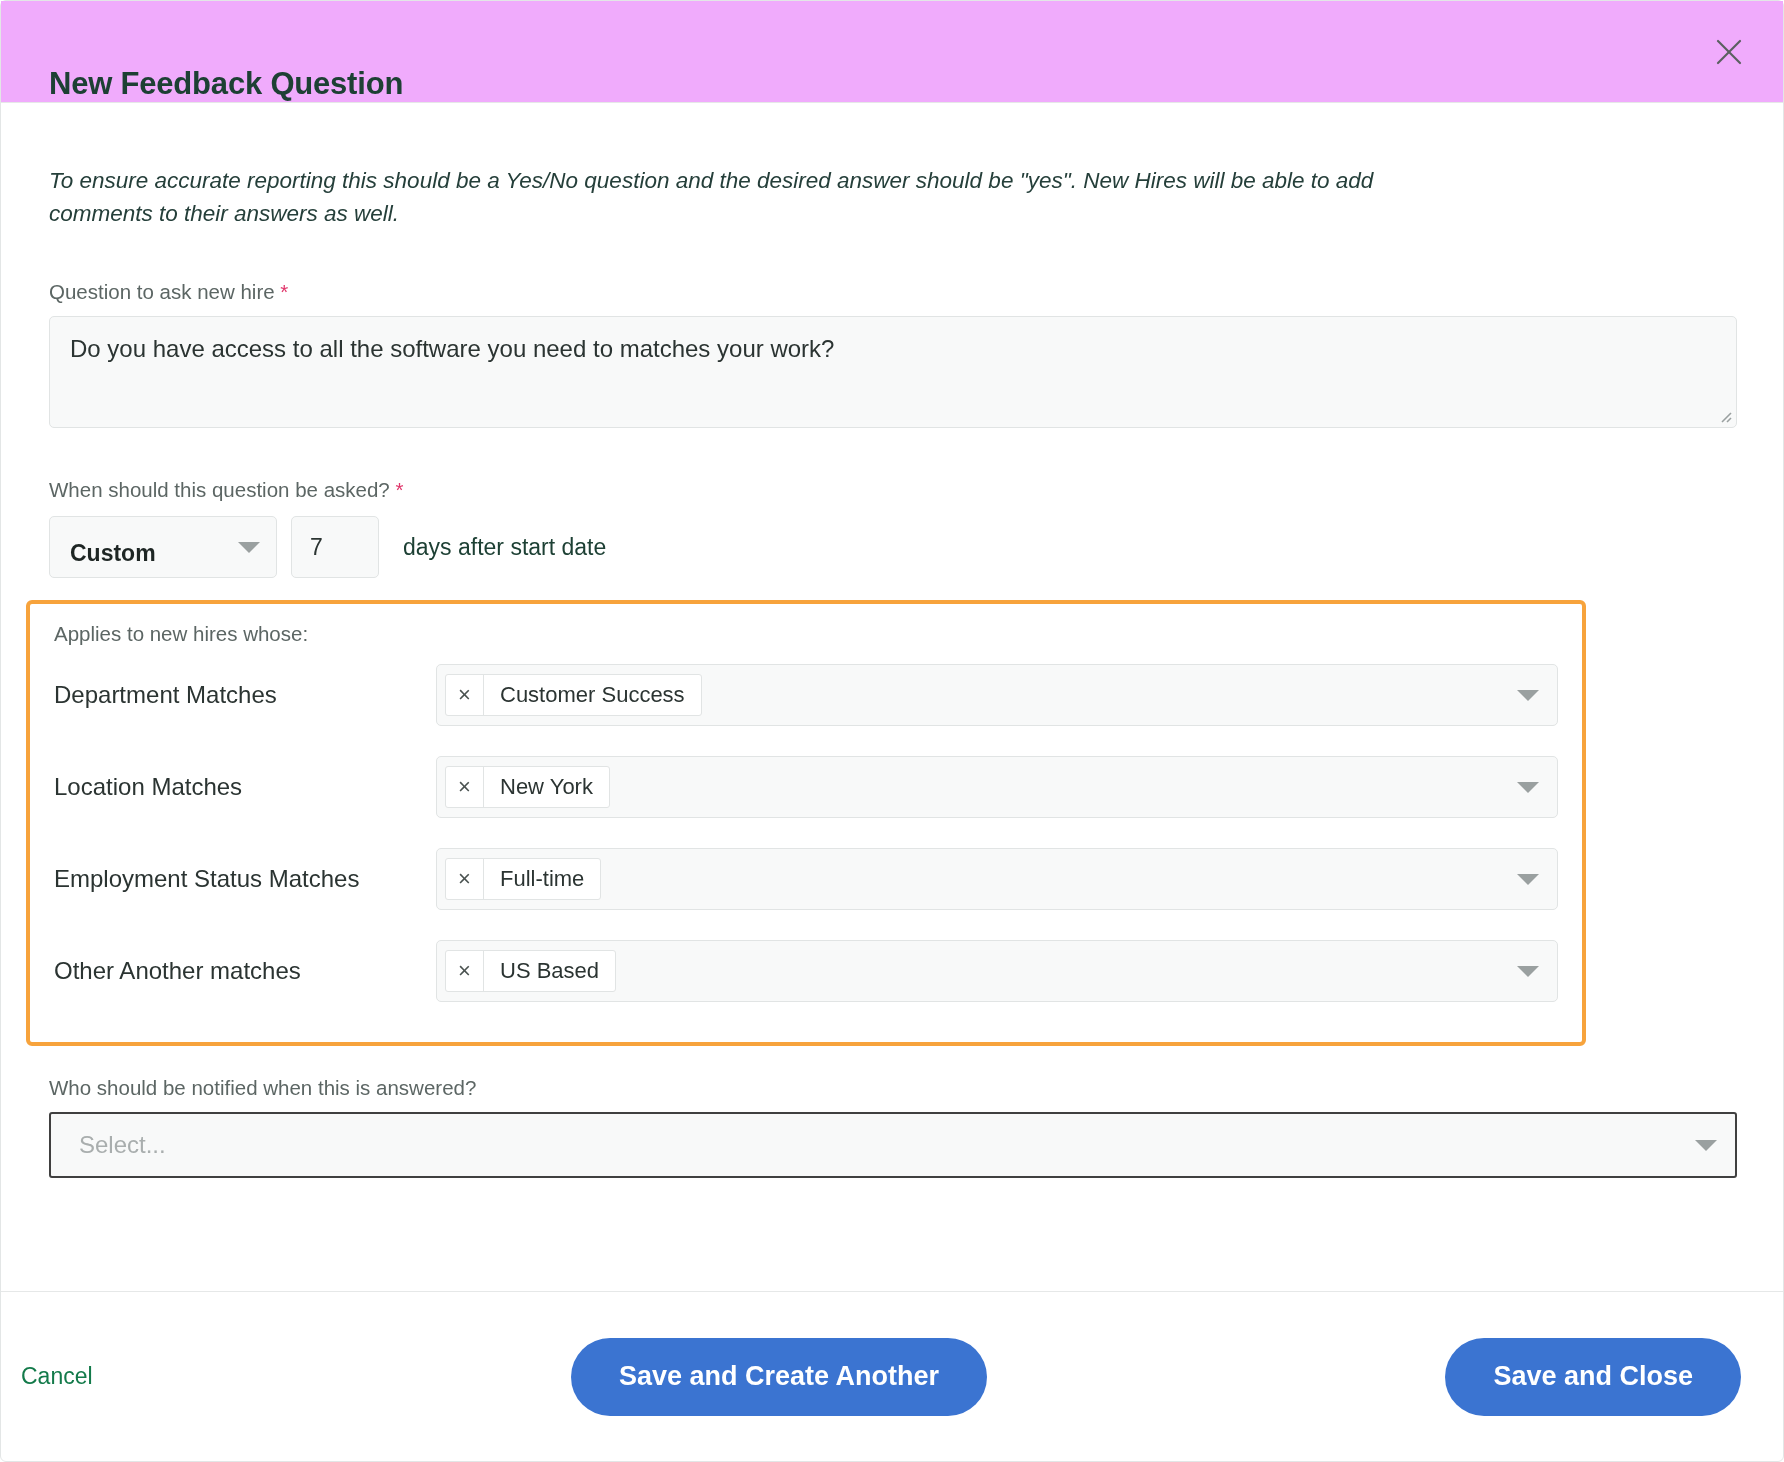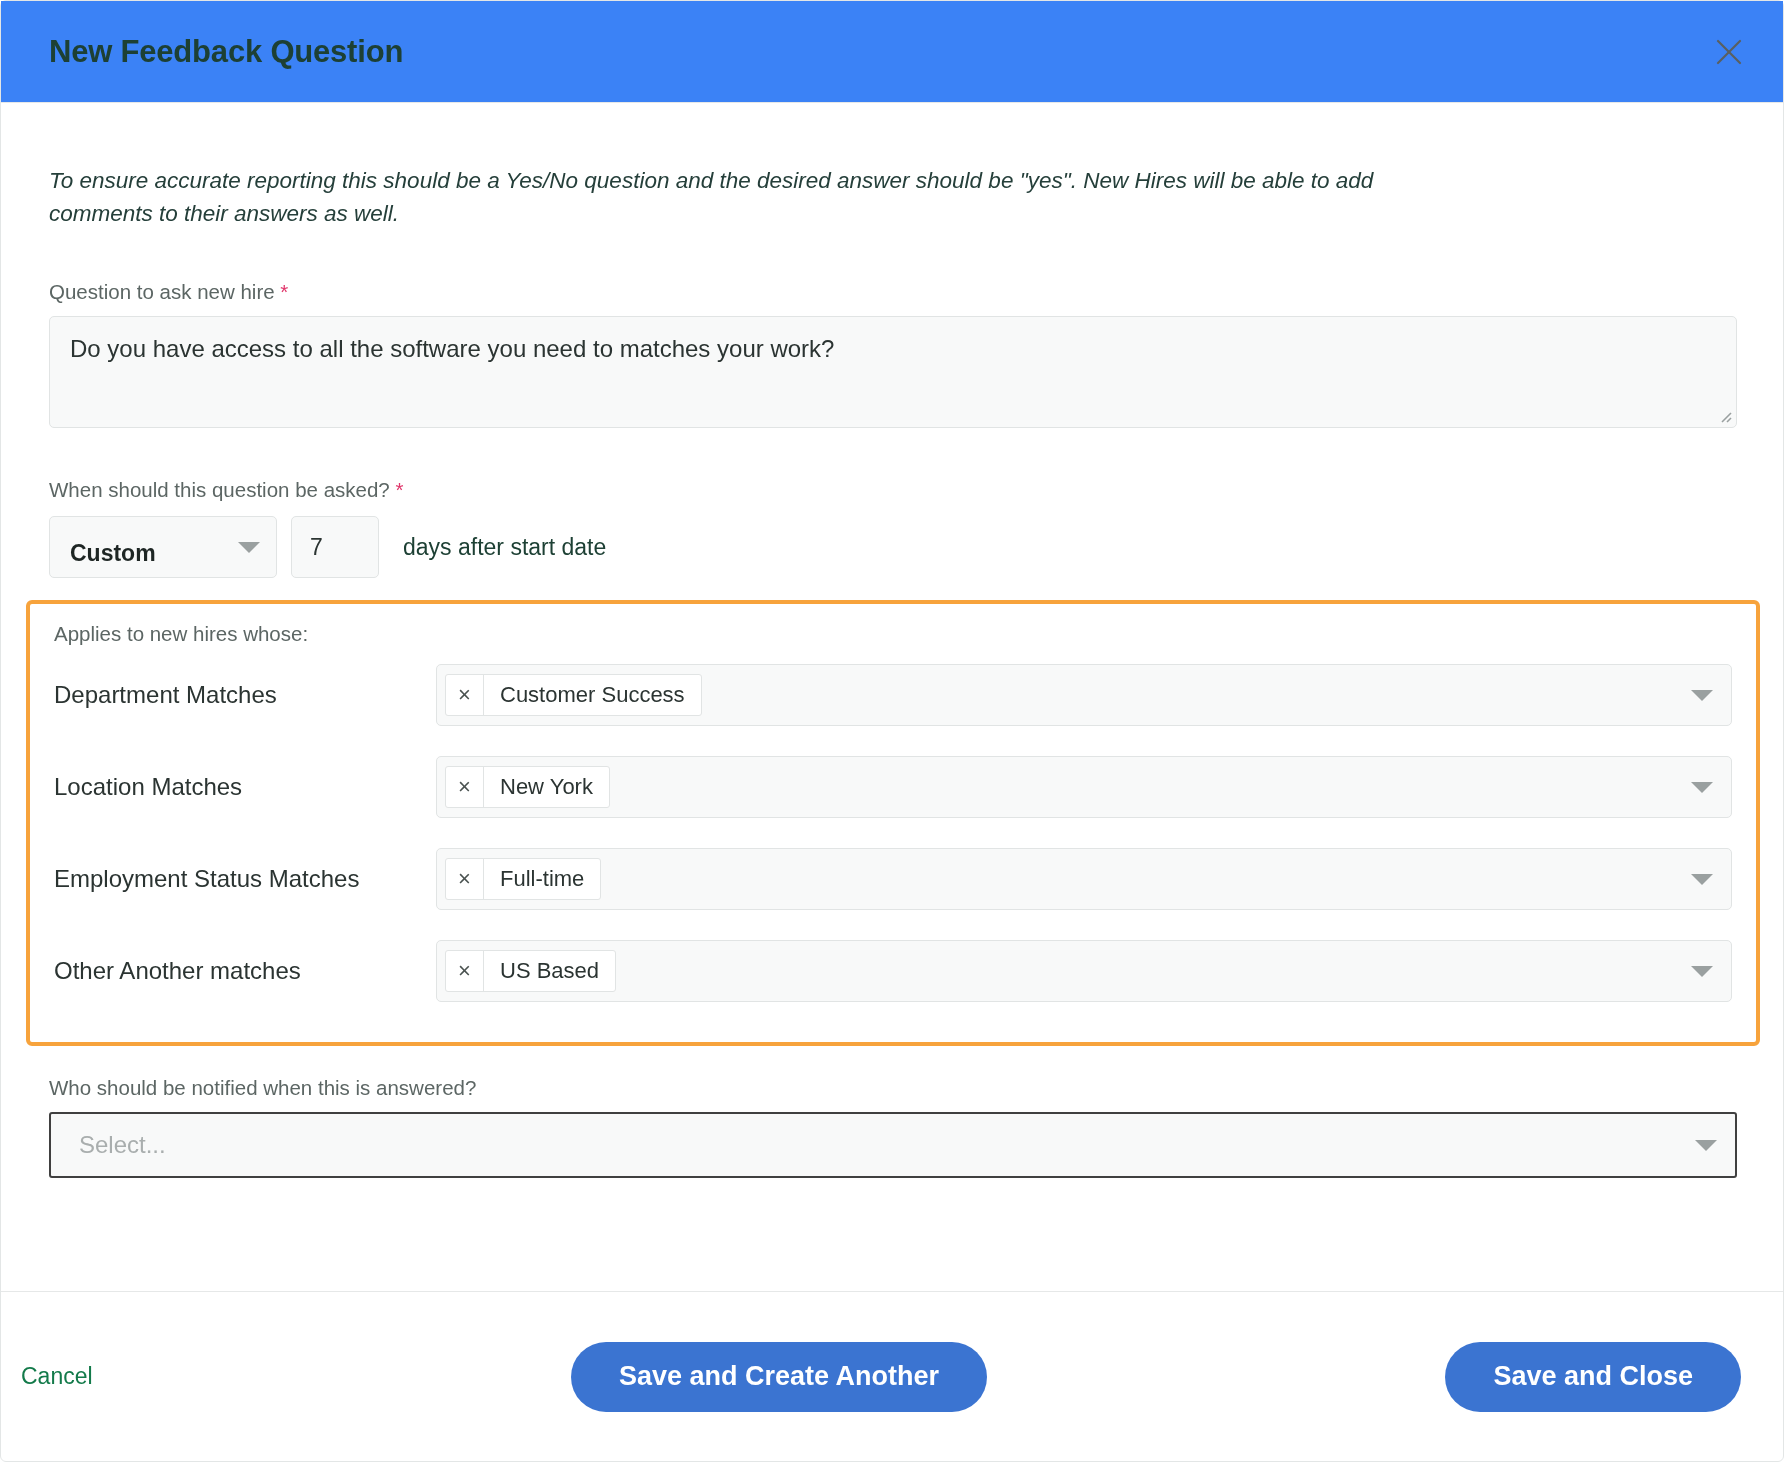--- a/index.html
+++ b/index.html
@@ -21,23 +21,23 @@
     background: #ffffff;
     border: 1px solid #e3e6e6;
     border-radius: 6px;
   }
 
   
   .modal-header {
     position: relative;
     height: 102px;
     flex: 0 0 102px;
-    background: #3b82f6;
+    background: #f0abfc;
     border-bottom: 1px solid #e6e8e8;
-    display: flex; align-items: center;
+    display: flex; align-items: flex-end;
   }
   .modal-title {
     margin-left: 48px;
     font-size: 31px;
     font-weight: bold;
     color: #1d4034;
     letter-spacing: -0.2px;
   }
   .close-btn {
     position: absolute;
@@ -138,21 +138,21 @@
     width: 0; height: 0;
     border-left: 11px solid transparent;
     border-right: 11px solid transparent;
     border-top: 11px solid #9aa0a0;
   }
 
   
   .criteria-panel {
     margin-top: 22px;
     margin-left: -23px;
-    width: 1734px;
+    width: 1560px;
     border: 4px solid #f7a33c;
     border-radius: 6px;
     padding: 18px 24px 28px 24px;
     background: #ffffff;
   }
   .panel-caption {
     font-size: 20.5px;
     color: #5c6664;
     margin-bottom: 8px;
   }
@@ -248,21 +248,21 @@
     cursor: pointer;
     padding: 10px 20px;
     font-family: inherit;
   }
   .btn-primary {
     margin-left: 40px;
     background: #3b74d1;
     color: #ffffff;
     border: none;
     border-radius: 44px;
-    height: 70px;
+    height: 78px;
     padding: 0 48px;
     font-size: 27px;
     font-weight: bold;
     cursor: pointer;
     font-family: inherit;
     white-space: nowrap;
   }
 </style>
 </head>
 <body>

